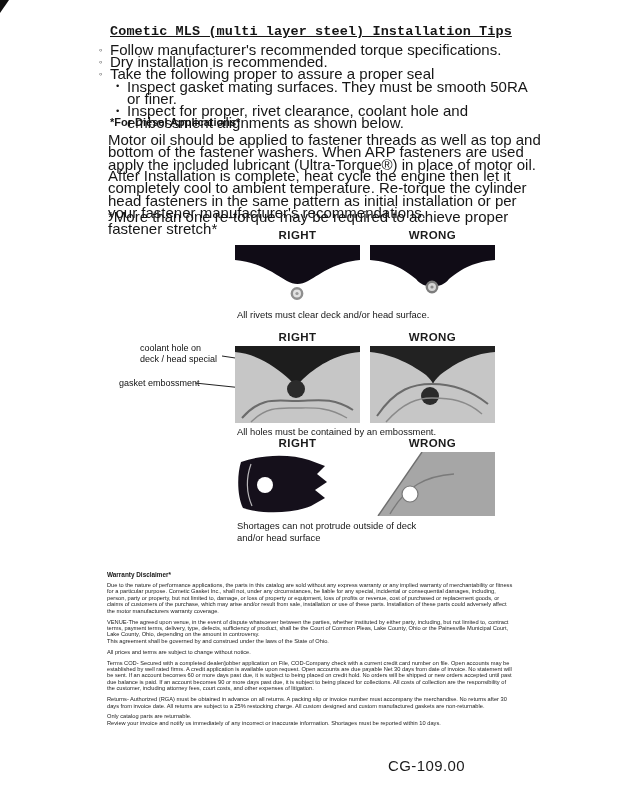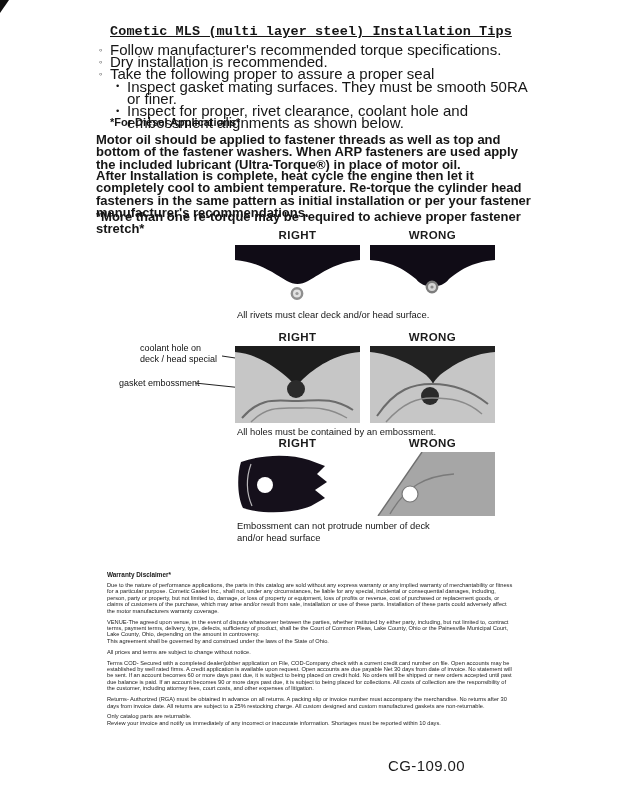--- a/index.html
+++ b/index.html
@@ -14,21 +14,21 @@
   .title { left:110px; top:24px; font-size:13.5px; font-weight:bold;
            text-decoration:underline; white-space:nowrap; letter-spacing:.1px;font-family:Liberation Mono, monospace; }
 
   .bullets { left:99px; top:44px; width:445px; font-size:15px; line-height:12.2px; }
   .bullets .b { position:relative; padding-left:11px; }
   .bullets .b.sub { margin-left:17px; }
   .bullets .b.main::before { content:"\25E6"; position:absolute; left:0; top:-0.5px; font-size:9.5px; }
   .bullets .b.sub::before  { content:"\2022"; position:absolute; left:0; top:-0.5px; font-size:9.5px; }
 
   .diesel-h { left:110px; top:116px; font-size:11px; font-weight:bold; }
-  .para { left:96px; width:436px; font-size:13px; line-height:12.4px;font-weight:bold; }
+  .para { left:108px; width:436px; font-size:15px; line-height:12.4px; }
   .p1 { top:134px; }
   .p2 { top:170px; }
   .p3 { top:211px; }
 
   .hdr { width:125px; text-align:center; font-size:11.5px; letter-spacing:.4px; color:#1b1b1b;font-weight:bold; }
   .panel { width:125px; }
   .panel svg { display:block; width:100%; height:100%; }
   .caption { font-size:9.4px; line-height:11.8px; white-space:pre-line; }
   .callout { font-size:9px; line-height:10.8px; white-space:pre-line; color:#111; }
   .connector { pointer-events:none; }
@@ -128,21 +128,21 @@
   </div>
   <div class="panel" style="left:370px;top:452px;height:64px">
     <svg viewBox="0 0 125 64" preserveAspectRatio="none">
       <rect width="125" height="64" fill="#ffffff"></rect>
       <path d="M52,0 H125 V64 H8 Z" fill="#a6a6a6"></path>
       <path d="M8,64 L52,0" stroke="#6f6f6f" stroke-width="1.4" fill="none"></path>
       <path d="M20,62 C36,34 56,24 84,22" fill="none" stroke="#7a7a7a" stroke-width="1.4"></path>
       <circle cx="40" cy="42" r="8" fill="#ffffff" stroke="#787878" stroke-width="1.2"></circle>
     </svg>
   </div>
-  <div class="caption" style="left:237px;top:520px">Embossment can not protrude number of deck
+  <div class="caption" style="left:237px;top:520px">Shortages can not protrude outside of deck
 and/or head surface</div>
 
   <div class="warranty">
     <div class="w-h">Warranty Disclaimer*</div>
     <p>Due to the nature of performance applications, the parts in this catalog are sold without any express warranty or any implied warranty of merchantability or fitness for a particular purpose.  Cometic Gasket Inc., shall not, under any circumstances, be liable for any special, incidental or consequential damages, including, person, party or property, but not limited to, damage, or loss of property or equipment, loss of profits or revenue, cost of purchased or replacement goods, or claims of customers of the purchase, which may arise and/or result from sale, installation or use of these parts.  Installation of these parts could adversely affect the motor manufacturers warranty coverage.</p>
     <p class="tight">VENUE-The agreed upon venue, in the event of dispute whatsoever between the parties, whether instituted by either party, including, but not limited to, contract terms, payment terms, delivery, type, defects, sufficiency of product, shall be the Court of Common Pleas, Lake County, Ohio or the Painesville Municipal Court, Lake County, Ohio, depending on the amount in controversy.</p>
     <p>This agreement shall be governed by and construed under the laws of the State of Ohio.</p>
     <p>All prices and terms are subject to change without notice.</p>
     <p>Terms COD- Secured with a completed dealer/jobber application on File, COD-Company check with a current credit card number on file.  Open accounts may be established by well rated firms.  A credit application is available upon request.  Open accounts are due payable Net 30 days from date of invoice.  No statement will be sent.  If an account becomes 60 or more days past due, it is subject to being placed on credit hold.  No orders will be shipped or new orders accepted until past due balance is paid.  If an account becomes 90 or more days past due, it is subject to being placed for collections.  All costs of collection are the responsibility of the customer, including attorney fees, court costs, and other expenses of litigation.</p>
     <p>Returns- Authorized (RGA) must be obtained in advance on all returns.  A packing slip or invoice number must accompany the merchandise.  No returns after 30 days from invoice date.  All returns are subject to a 25% restocking charge.  All custom designed and custom manufactured gaskets are non-returnable.</p>

